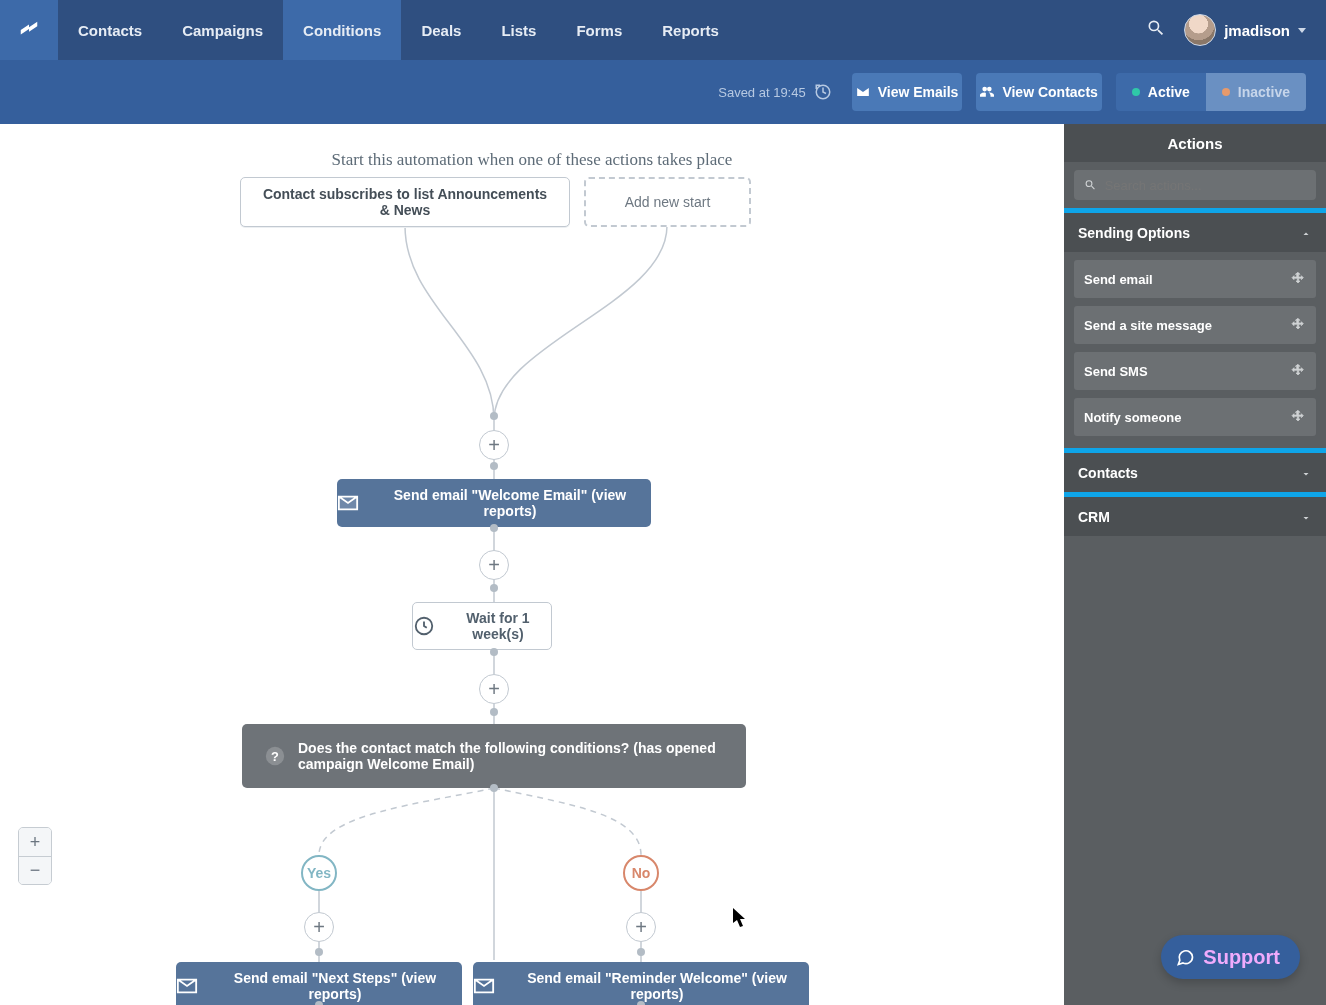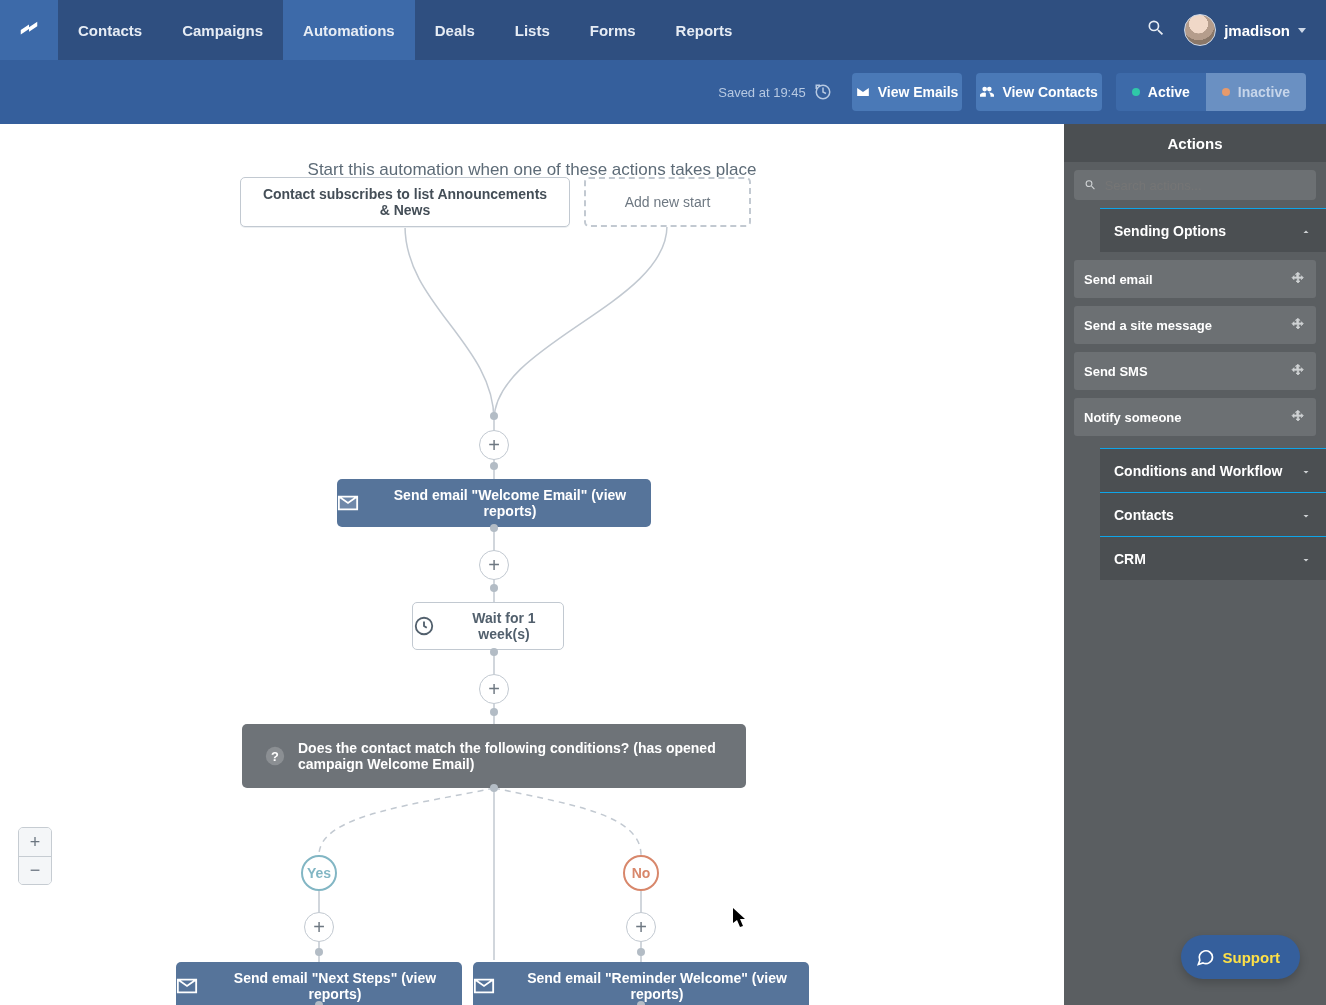--- a/index.html
+++ b/index.html
@@ -39,50 +39,50 @@
   .main { flex: 1; display: flex; min-height: 0; }
   .canvas { flex: 1; position: relative; background: #fff; overflow: hidden; }
 
   
   .side { width: 262px; background: #5a5e61; color: #fff; display: flex; flex-direction: column; font-size: 14px; }
   .side-title { height: 38px; background: #4b4f52; display: flex; align-items: center; justify-content: center; font-weight: 700; font-size: 15px; }
   .side-search { padding: 8px 10px; background: #5a5e61; }
   .side-search-box { height: 30px; border-radius: 4px; background: #6c7073; display: flex; align-items: center; padding: 0 10px; color: #d0d3d5; gap: 8px; }
   .side-search-box input { background: transparent; border: none; outline: none; color: #d0d3d5; font-size: 13px; width: 100%; }
   .side-search-box svg { width: 14px; height: 14px; fill: #d0d3d5; }
-  .accordion-head { height: 44px; background: #4b4f52; display: flex; align-items: center; padding: 0 14px; font-weight: 700; cursor: pointer; position: relative; border-top: 1px solid #0ea5e9; margin-left: 36px; }
+  .accordion-head { height: 44px; background: #4b4f52; display: flex; align-items: center; padding: 0 14px; font-weight: 700; cursor: pointer; position: relative; border-top: 5px solid #0ea5e9; }
   .acc-caret { margin-left: auto; width: 12px; height: 12px; }
   .acc-caret.up svg { transform: rotate(180deg); }
   .acc-caret svg { width: 12px; height: 12px; fill: #d0d3d5; }
   .acc-body { display: flex; flex-direction: column; gap: 8px; padding: 8px 10px 12px; }
   .action-item { height: 38px; background: #6c7073; border-radius: 3px; display: flex; align-items: center; padding: 0 10px; font-weight: 700; font-size: 13px; cursor: grab; }
   .action-item .drag { margin-left: auto; width: 16px; height: 16px; }
   .action-item .drag svg { width: 16px; height: 16px; fill: #d0d3d5; stroke: #d0d3d5; }
 
   
-  .canvas .start-text { width: 100%; text-align: center; font-size: 17px; color: #5d6b77; padding-top: 36px; }
+  .canvas .start-text { width: 100%; text-align: center; font-size: 17px; color: #5d6b77; padding-top: 26px; font-family: Liberation Serif, serif; }
   .node { position: absolute; border-radius: 5px; font-size: 14px; display: flex; align-items: center; justify-content: center; text-align: center; }
   .node.trigger { border: 1px solid #c2c9d1; background: #fff; color: #444e57; font-weight: 600; padding: 0 18px; box-shadow: 0 1px 0 #eceff2; }
   .node.dashed { border: 2px dashed #c2c9d1; background: #fff; color: #6e7882; font-weight: 500; }
   .node.email { background: #56749a; color: #fff; font-weight: 600; gap: 10px; }
   .node.wait { background: #fff; border: 1px solid #c2c9d1; color: #52606d; font-weight: 600; gap: 10px; }
   .node.cond { background: #6e7378; color: #fff; font-weight: 600; gap: 12px; padding: 0 22px; text-align: left; justify-content: flex-start; }
   .node .ic { width: 22px; height: 22px; display: inline-flex; align-items: center; justify-content: center; flex: none; }
   .node .ic svg { width: 22px; height: 22px; fill: currentColor; }
   .plus { position: absolute; width: 30px; height: 30px; border-radius: 50%; border: 1px solid #c2c9d1; background: #fff; color: #6e7882; font-size: 20px; line-height: 28px; text-align: center; cursor: pointer; font-weight: 400; }
   .smalldot { position: absolute; width: 8px; height: 8px; border-radius: 50%; background: #b3bcc5; }
   .branch { position: absolute; width: 36px; height: 36px; border-radius: 50%; background: #fff; display: flex; align-items: center; justify-content: center; font-size: 14px; font-weight: 700; }
   .branch.yes { border: 2px solid #82b6c4; color: #82b6c4; }
   .branch.no  { border: 2px solid #d8876b; color: #d8876b; }
 
   .zoom { position: absolute; left: 18px; bottom: 120px; width: 34px; border: 1px solid #c6ccd2; border-radius: 5px; overflow: hidden; background: #f4f6f8; z-index: 5; }
   .zoom button { width: 100%; height: 28px; border: none; background: #f4f6f8; color: #6b7580; font-size: 18px; cursor: pointer; display: block; }
   .zoom button + button { border-top: 1px solid #c6ccd2; }
 
-  .support { position: absolute; right: 26px; bottom: 26px; height: 44px; border-radius: 22px; background: #355f9c; color: #fde047; font-weight: 700; font-size: 15px; padding: 0 20px 0 14px; display: flex; align-items: center; gap: 8px; box-shadow: 0 4px 10px rgba(0,0,0,.2); cursor: pointer; z-index: 20; }
+  .support { position: absolute; right: 26px; bottom: 26px; height: 44px; border-radius: 22px; background: #355f9c; color: #f0abfc; font-weight: 700; font-size: 20px; padding: 0 20px 0 14px; display: flex; align-items: center; gap: 8px; box-shadow: 0 4px 10px rgba(0,0,0,.2); cursor: pointer; z-index: 20; }
   .support svg { width: 20px; height: 20px; fill: none; stroke: #fff; stroke-width: 2; }
 
   .connectors { position: absolute; left: 0; top: 0; }
   .connectors path { fill: none; stroke: #c2c9d1; stroke-width: 1.5; }
   .connectors path.dash { stroke-dasharray: 6 5; }
 
   .cursor { position:absolute; width:14px; height:20px; z-index:10;}
 </style>
 </head>
 <body>
@@ -91,21 +91,21 @@
 
   <div class="topnav">
     <div class="logo">
       <svg viewBox="0 0 24 24">
           <path d="M3 12 L12 6 L12 9 L21 3 L21 8 L12 14 L12 11 L3 17 Z"></path>
         </svg>
     </div>
     <div class="navitems" id="navitems">
         <div class="navitem">Contacts</div>
         <div class="navitem">Campaigns</div>
-        <div class="navitem active">Automations</div>
+        <div class="navitem active">Conditions</div>
         <div class="navitem">Deals</div>
         <div class="navitem">Lists</div>
         <div class="navitem">Forms</div>
         <div class="navitem">Reports</div>
       </div>
     <div class="navright">
       <span class="search-ico">
         <svg viewBox="0 0 24 24">
             <path d="M15.5 14h-.79l-.28-.27A6.471 6.471 0 0 0 16 9.5 6.5 6.5 0 1 0 9.5 16a6.471 6.471 0 0 0 4.23-1.57l.27.28v.79l5 4.99L20.49 19l-4.99-5zM9.5 14A4.5 4.5 0 1 1 14 9.5 4.5 4.5 0 0 1 9.5 14z"></path>
           </svg>
@@ -190,21 +190,21 @@
               <path d="M2 5h20v14H2zM2 5l10 7L22 5" fill="none" stroke="#fff" stroke-width="2"></path>
             </svg>
           </span>
         <span>Send email "Welcome Email" (view reports)</span>
       </div>
 
       <div class="smalldot" style="left:490px; top:400px;"></div>
       <div class="plus" style="left:479px; top:426px;">+</div>
       <div class="smalldot" style="left:490px; top:460px;"></div>
 
-      <div class="node wait" style="left:412px; top:478px; width:152px; height:48px;">
+      <div class="node wait" style="left:412px; top:478px; width:140px; height:48px;">
         <span class="ic">
             <svg viewBox="0 0 24 24">
               <circle cx="12" cy="12" r="9" fill="none" stroke="#52606d" stroke-width="2"></circle>
               <path d="M12 7v5l3 2" fill="none" stroke="#52606d" stroke-width="2"></path>
             </svg>
           </span>
         <span>Wait for 1 week(s)</span>
       </div>
 
       <div class="smalldot" style="left:490px; top:524px;"></div>
@@ -299,26 +299,20 @@
                 </svg></span>
             </div>
             <div class="action-item">
               <span>Notify someone</span>
               <span class="drag"><svg viewBox="0 0 24 24">
                   <path d="M12 2l3 3h-2v4h4V7l3 3-3 3v-2h-4v4h2l-3 3-3-3h2v-4H6v2l-3-3 3-3v2h4V5H8z"></path>
                 </svg></span>
             </div>
           </div>
           <div class="accordion-head">
-            <span>Conditions and Workflow</span>
-            <span class="acc-caret "><svg viewBox="0 0 24 24">
-                <path d="M7 10l5 5 5-5z"></path>
-              </svg></span>
-          </div>
-          <div class="accordion-head">
             <span>Contacts</span>
             <span class="acc-caret "><svg viewBox="0 0 24 24">
                 <path d="M7 10l5 5 5-5z"></path>
               </svg></span>
           </div>
           <div class="accordion-head">
             <span>CRM</span>
             <span class="acc-caret "><svg viewBox="0 0 24 24">
                 <path d="M7 10l5 5 5-5z"></path>
               </svg></span>

